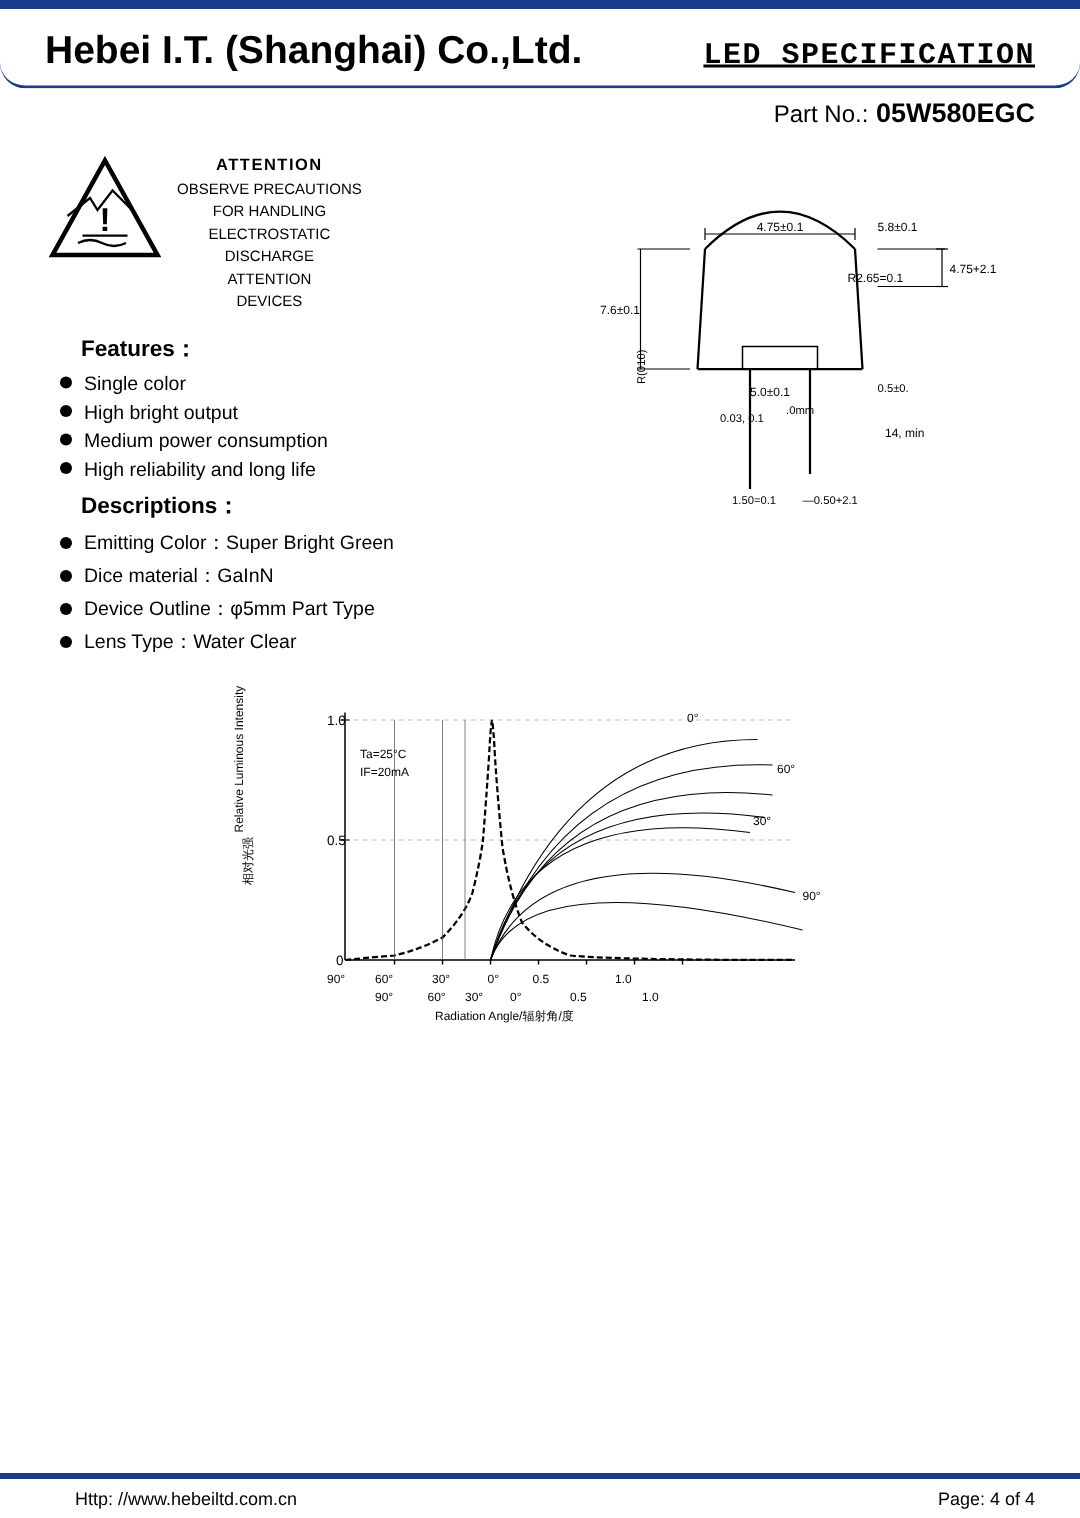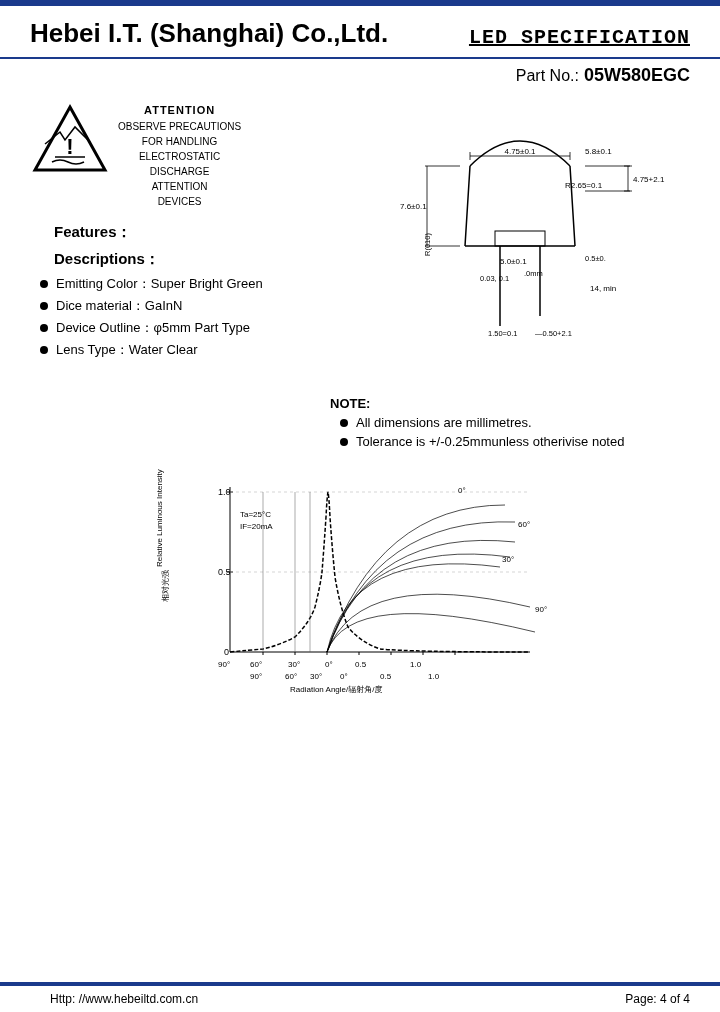--- a/index.html
+++ b/index.html
@@ -25,20 +25,21 @@
       width: 100%;
     }
     
     .header {
       display: flex;
       align-items: flex-end;
       justify-content: space-between;
       padding: 12px 30px 0 30px;
       border-bottom: 2px solid #1a3a8c;
       padding-bottom: 8px;
+      border-radius: 17px;
     }
     .company-name {
       font-size: 26px;
       font-weight: bold;
       color: #000;
       font-family: Arial, sans-serif;
     }
     .spec-title {
       font-size: 20px;
       font-weight: bold;
@@ -206,20 +207,38 @@
           <div>OBSERVE PRECAUTIONS</div>
           <div>FOR HANDLING</div>
           <div>ELECTROSTATIC</div>
           <div>DISCHARGE</div>
           <div>ATTENTION</div>
           <div>DEVICES</div>
         </div>
       </div>
 
       <div class="section-title">Features：</div>
+      <ul class="bullet-list">
+        <li>
+            <span class="bullet-dot"></span>
+            <span>Single color</span>
+          </li>
+        <li>
+            <span class="bullet-dot"></span>
+            <span>High bright output</span>
+          </li>
+        <li>
+            <span class="bullet-dot"></span>
+            <span>Medium power consumption</span>
+          </li>
+        <li>
+            <span class="bullet-dot"></span>
+            <span>High reliability and long life</span>
+          </li>
+      </ul>
 
       <div class="section-title">Descriptions：</div>
       <ul class="bullet-list">
         <li>
             <span class="bullet-dot"></span>
             <span>Emitting Color：Super Bright Green</span>
           </li>
         <li>
             <span class="bullet-dot"></span>
             <span>Dice material：GaInN</span>
@@ -284,37 +303,20 @@
           <text x="215" y="155" font-size="7.5" fill="#000">0.5±0.</text>
 
           <text x="60" y="150" font-size="7.5" fill="#000" transform="rotate(-90,60,150)">R(010)</text>
 
           <text x="154" y="170" font-size="7.5" fill="#000">.0mm</text>
         </svg>
       </div>
     </div>
   </div>
 
-  <div class="note-section">
-    <div style="display:flex; padding-left: 300px;">
-      <div>
-        <div class="note-title">NOTE:</div>
-        <ul class="bullet-list">
-          <li>
-              <span class="bullet-dot"></span>
-              <span>All dimensions are millimetres.</span>
-            </li>
-          <li>
-              <span class="bullet-dot"></span>
-              <span>Tolerance is +/-0.25mmunless otherivise noted</span>
-            </li>
-        </ul>
-      </div>
-    </div>
-  </div>
 
   <div class="chart-section">
     <div style="position:relative; width:420px; height:240px;">
       <svg width="420" height="240" viewBox="0 0 420 240" style="font-size:9px; font-family:Arial,sans-serif;">
 
         <text x="12" y="100" font-size="8" fill="#000" transform="rotate(-90,12,100)">Relative Luminous Intensity</text>
         <text x="18" y="135" font-size="8" fill="#000" transform="rotate(-90,18,135)">相对光强</text>
 
         <line x1="80" y1="20" x2="80" y2="185" stroke="#000" stroke-width="1"></line>
 

